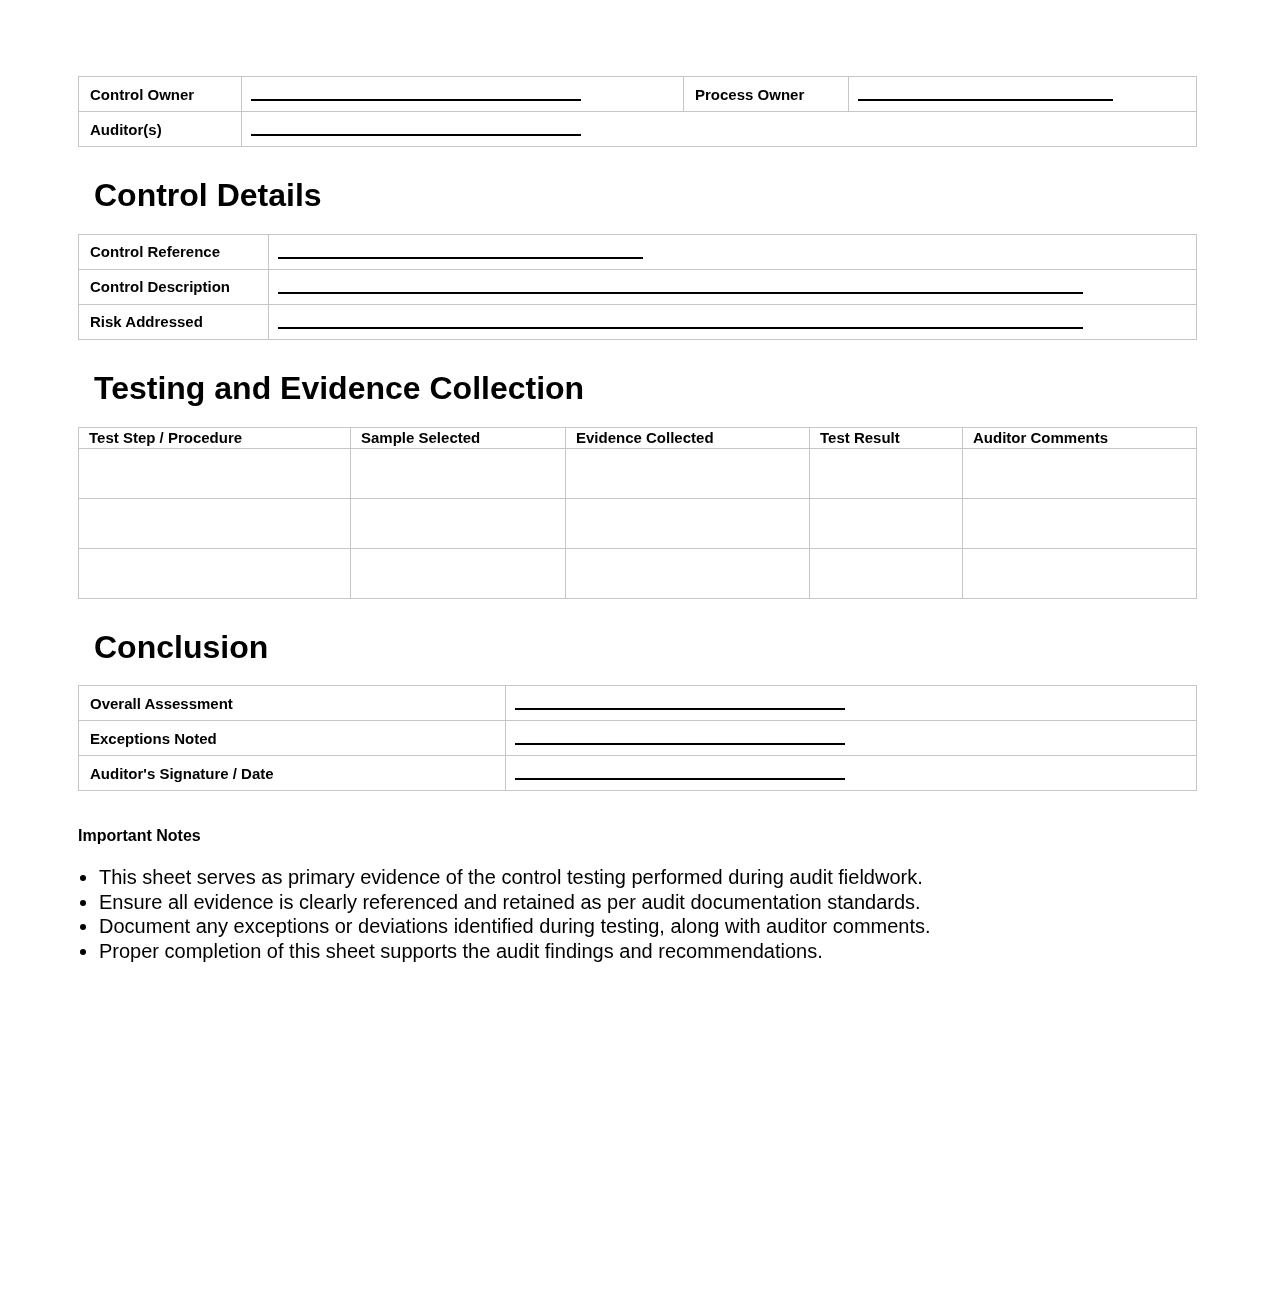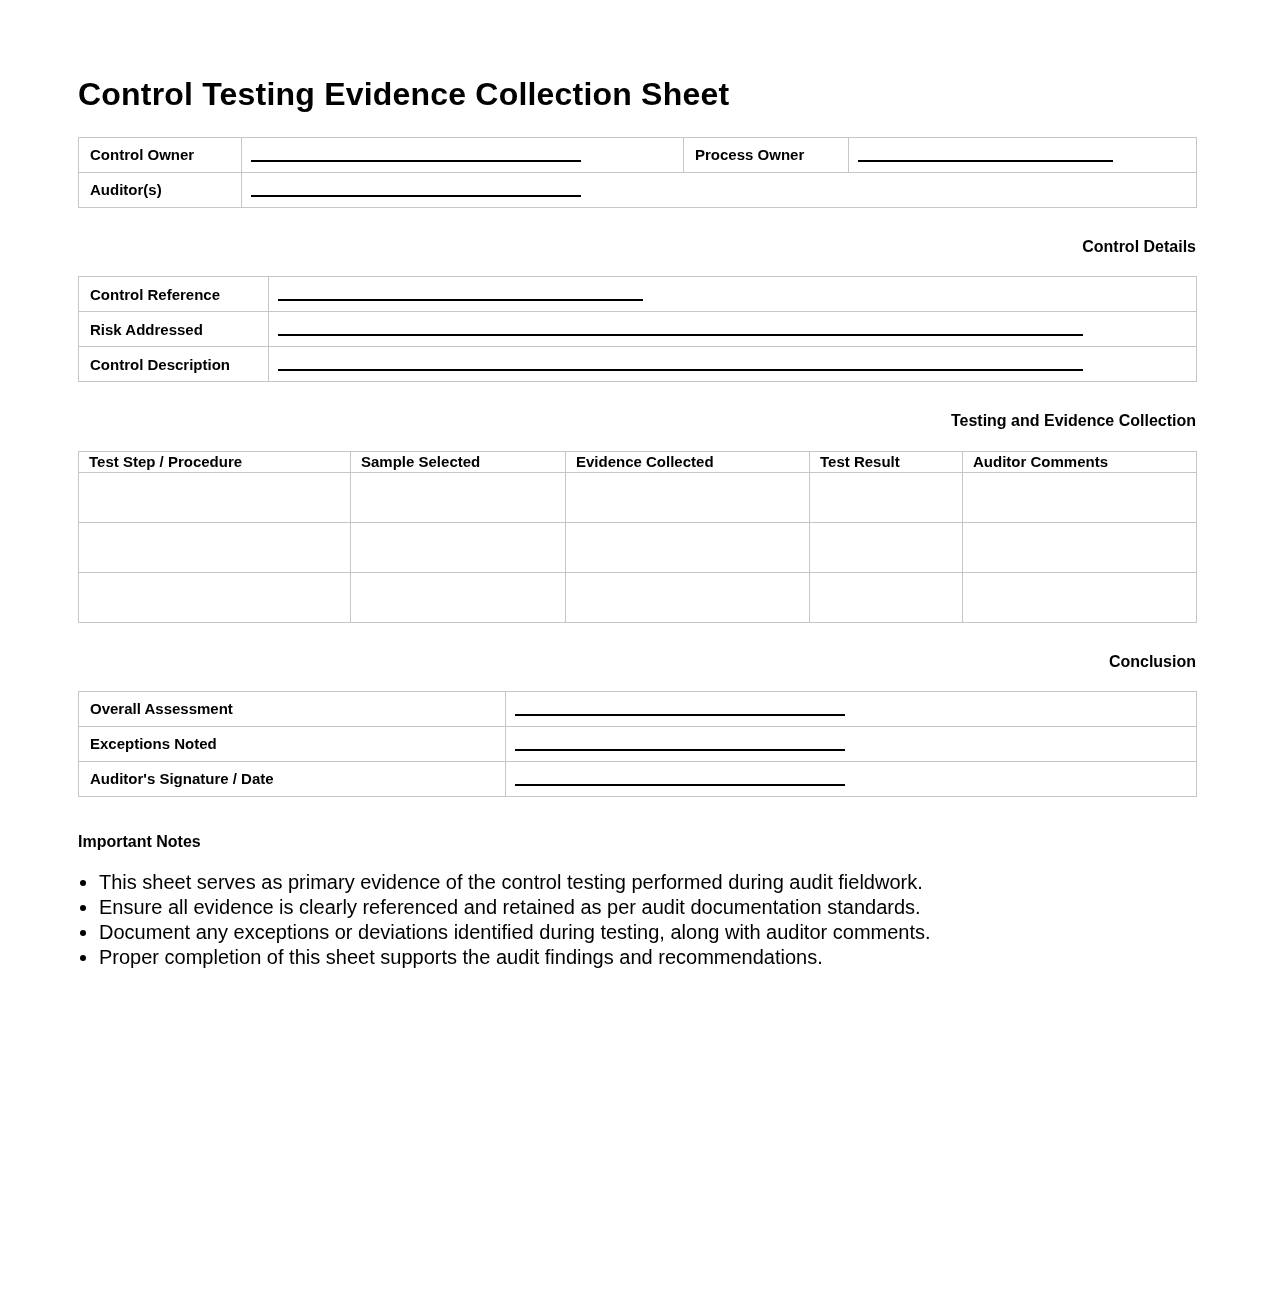--- a/index.html
+++ b/index.html
@@ -15,25 +15,24 @@
     width: 1278px;
   }
   h1.doc-title {
     font-size: 32px;
     font-weight: bold;
     line-height: 1.15;
     margin: 0 0 24px 0;
     letter-spacing: 0.2px;
   }
   h2.section-heading {
-    font-size: 16px;
+    font-size: 32px;
     font-weight: bold;
     line-height: 1.15;
     margin: 30px 0 20px 16px;
-    text-align: right;
   }
   h3.sub-heading {
     font-size: 16px;
     font-weight: bold;
     line-height: 1.15;
     margin: 36px 0 20px 0;
   }
   table {
     border-collapse: collapse;
     table-layout: fixed;
@@ -85,21 +84,20 @@
     font-size: 20px;
     line-height: 1.14;
   }
   ul.notes-list li { margin: 0 0 2px 0; }
 </style>
 </head>
 <body>
 
 <div class="page">
 
-  <h1 class="doc-title">Control Testing Evidence Collection Sheet</h1>
 
   <table class="kv-table">
     <colgroup>
       <col class="c-163">
         <col class="c-442">
         <col class="c-165">
         <col class="c-348">
     </colgroup>
     <tbody>
     <tr>
@@ -129,27 +127,27 @@
         <col class="c-928">
       </colgroup>
     <tbody>
         <tr>
       <td class="label">Control Reference</td>
       <td class="value">
             <div class="blank-line w365"></div>
           </td>
     </tr>
     <tr>
+      <td class="label">Control Description</td>
+      <td class="value">
+            <div class="blank-line w805"></div>
+          </td>
+    </tr>
+    <tr>
       <td class="label">Risk Addressed</td>
-      <td class="value">
-            <div class="blank-line w805"></div>
-          </td>
-    </tr>
-    <tr>
-      <td class="label">Control Description</td>
       <td class="value">
             <div class="blank-line w805"></div>
           </td>
     </tr>
   </tbody>
     </table>
 
   <h2 class="section-heading">Testing and Evidence Collection</h2>
 
   <table class="grid-table">

